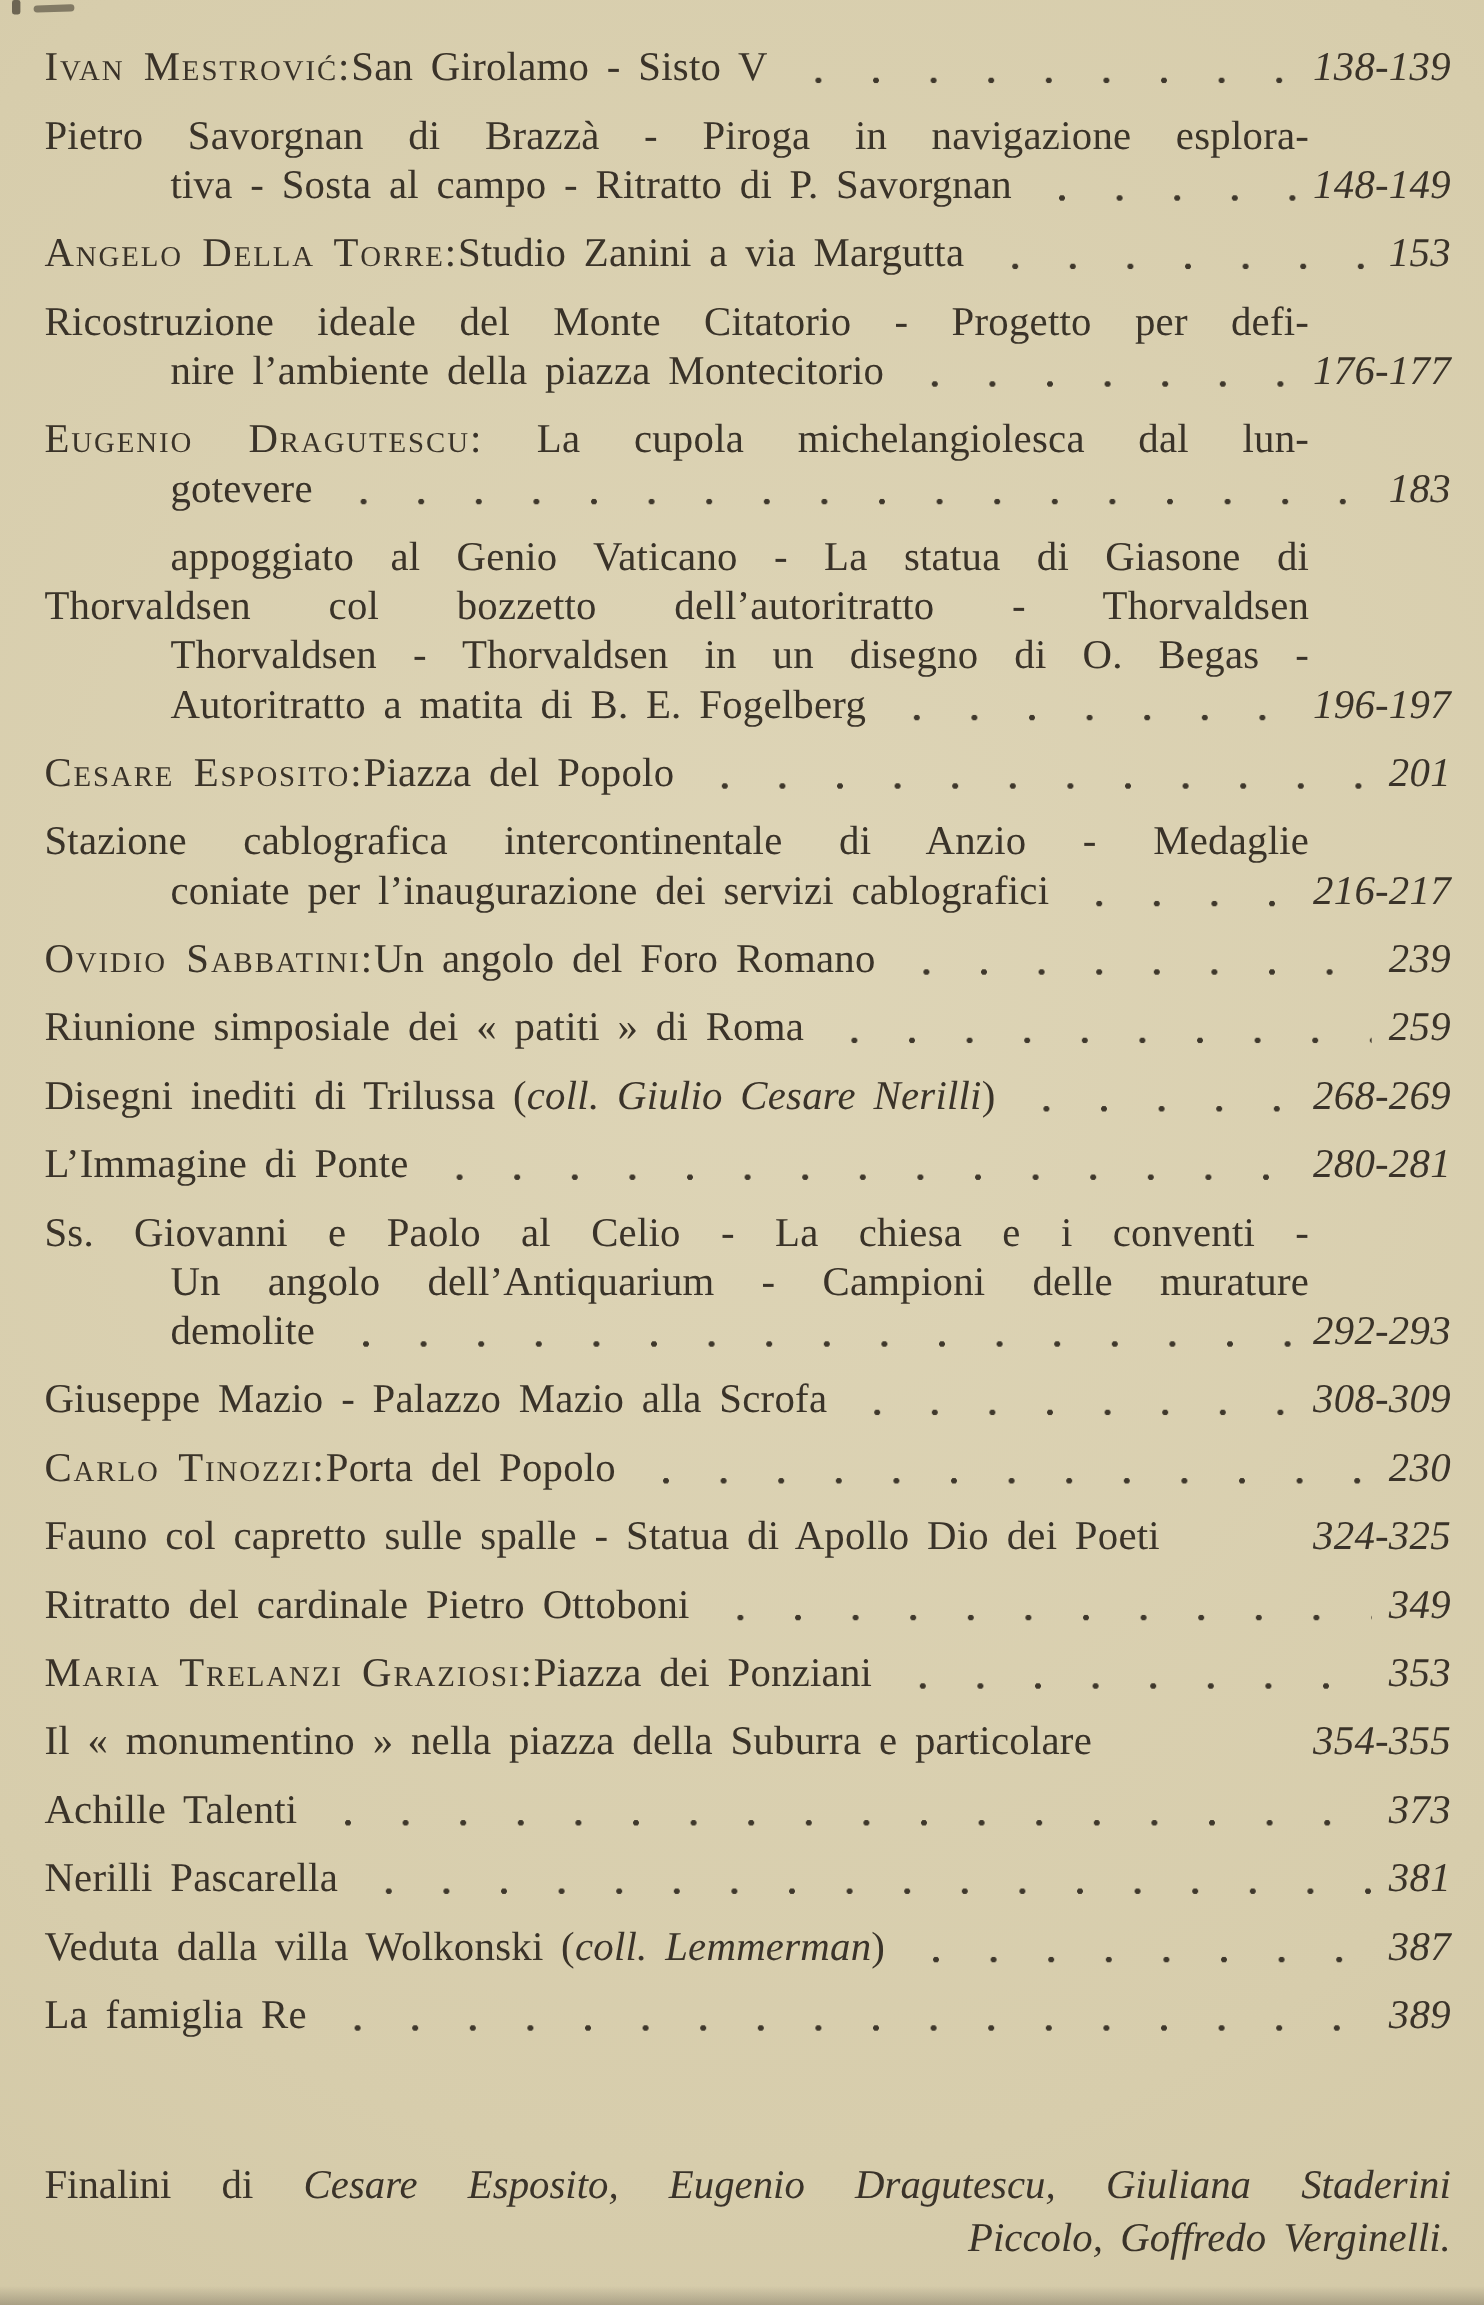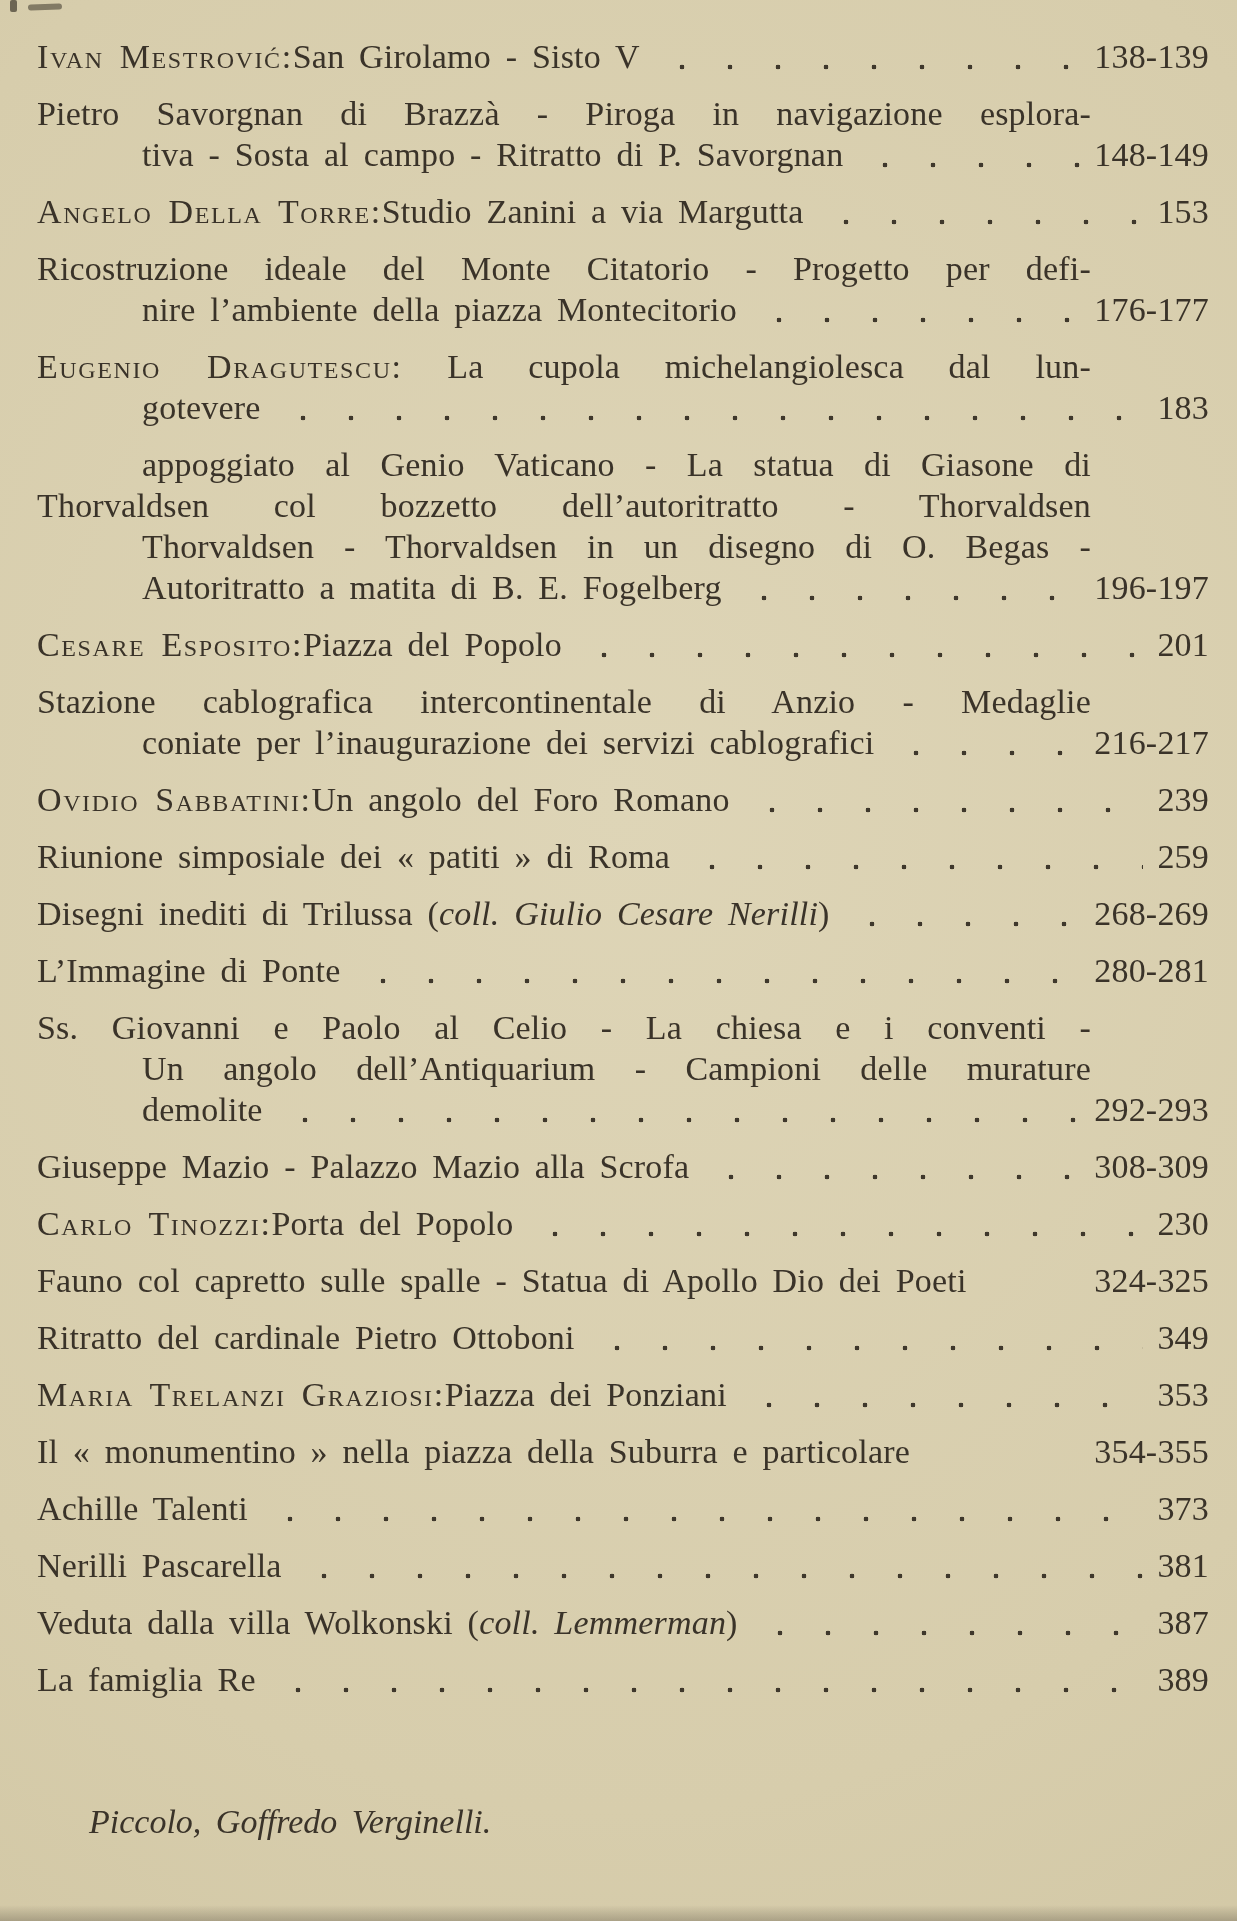--- a/index.html
+++ b/index.html
@@ -35,24 +35,24 @@
   .leader{
     flex:1 1 0;min-width:0;align-self:stretch;
     margin:0 14px 0 18px;
   }
   .leader.dots{
     background-image:radial-gradient(circle 2.4px at 24px 50%, #3f382c 2.2px, rgba(0,0,0,0) 2.6px);
     background-size:48px 6px;
     background-repeat:repeat-x;
     background-position:left 0px bottom 7px;
   }
-  .pagenum{white-space:pre;flex:0 0 auto;}
+  .pagenum{white-space:pre;flex:0 0 auto;font-style:italic;}
   .footer{margin-top:100px;}
   .fline{
-    font-size:34px;line-height:44px;word-spacing:6px;
+    font-size:34px;line-height:44px;word-spacing:6px;text-align:right;
   }
   .fline.just{text-align:justify;text-align-last:justify;}
   .fline.cont{padding-left:52px;}
   
   .artifact-tick{
     position:absolute;top:0px;left:10px;width:7px;height:12px;
     background:#4a4336;border-radius:2px;opacity:.75;
   }
   .artifact-dash{
     position:absolute;top:4px;left:28px;width:34px;height:6px;
@@ -245,17 +245,18 @@
       </div>
     </div>
     <div class="entry">
       <div class="line last">
         <span>La famiglia Re</span>
         <span class="leader dots"></span>
         <span class="pagenum">389</span>
       </div>
     </div>
     <div class="footer">
+      <div class="fline just"><span>Finalini di </span><span class="it">Cesare Esposito, Eugenio Dragutescu, Giuliana Staderini</span></div>
       <div class="fline cont"><span class="it">Piccolo, Goffredo Verginelli.</span></div>
     </div>
   </div>
 
 <div class="page-edge-shadow"></div>
 
 </body></html>

